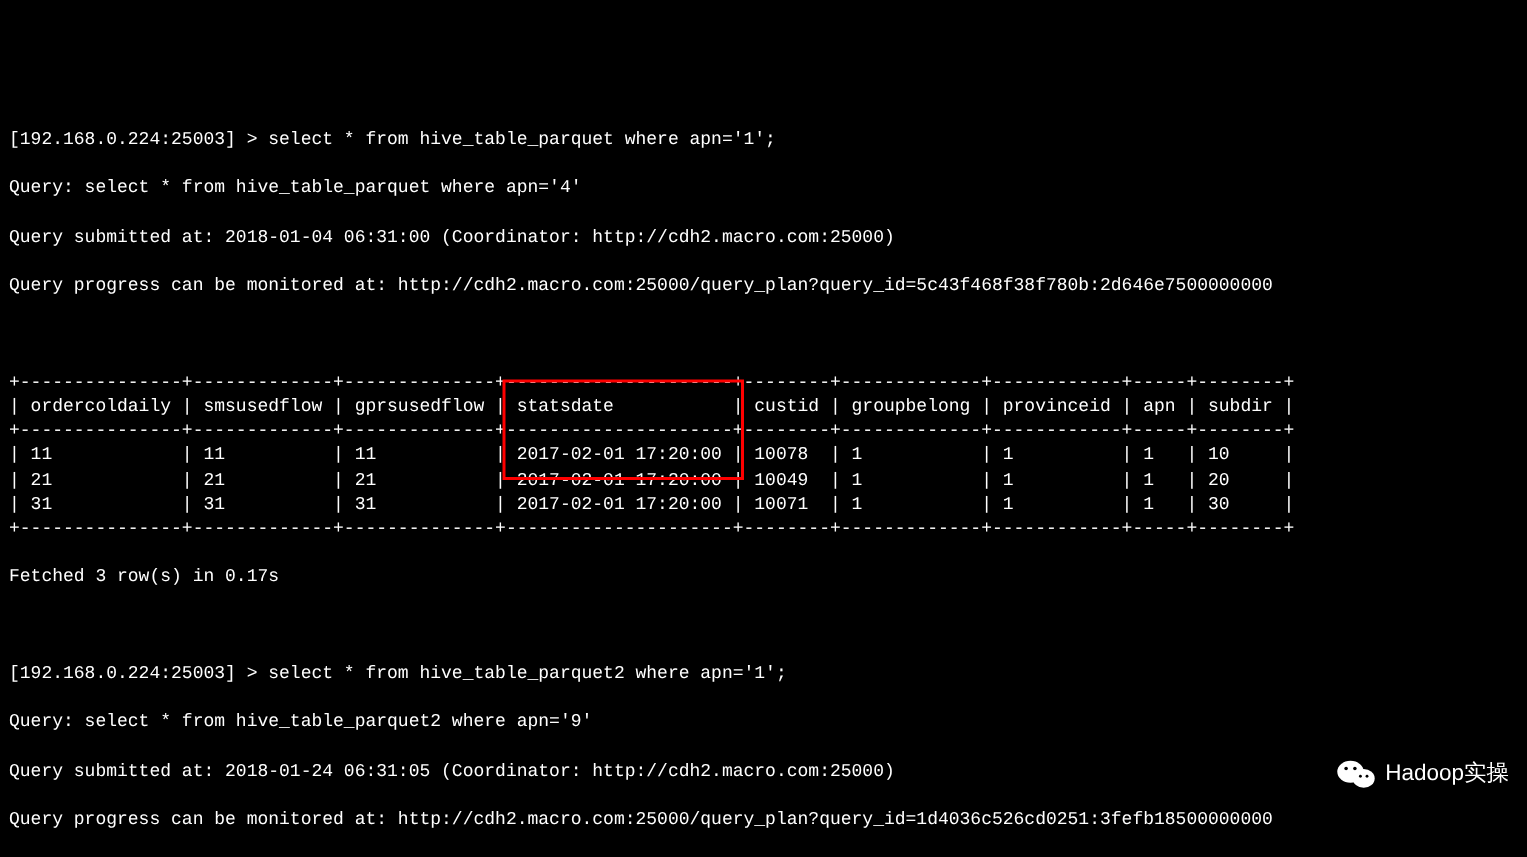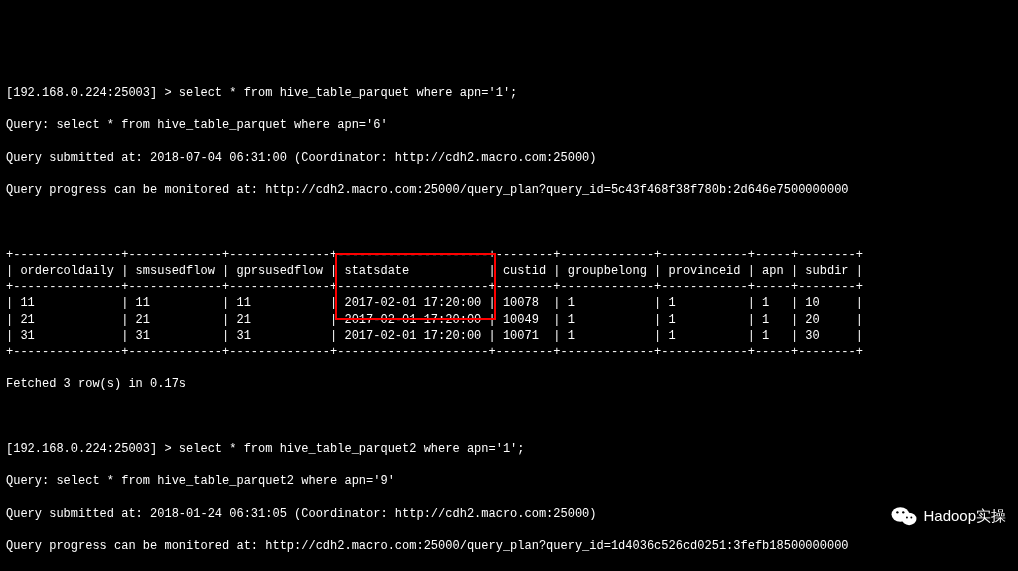--- a/index.html
+++ b/index.html
@@ -42,22 +42,22 @@
   }
   .badge svg { display:block; }
 </style>
 </head>
 <body>
 
 
 
 
 <div class="line">[192.168.0.224:25003] &gt; select * from hive_table_parquet where apn='1';</div>
-<div class="line">Query: select * from hive_table_parquet where apn='6'</div>
-<div class="line">Query submitted at: 2018-07-04 06:31:00 (Coordinator: http://cdh2.macro.com:25000)</div>
+<div class="line">Query: select * from hive_table_parquet where apn='4'</div>
+<div class="line">Query submitted at: 2018-01-04 06:31:00 (Coordinator: http://cdh2.macro.com:25000)</div>
 <div class="line">Query progress can be monitored at: http://cdh2.macro.com:25000/query_plan?query_id=5c43f468f38f780b:2d646e7500000000</div>
 <div class="table-wrap">
   
 <span class="rowline">+---------------+-------------+--------------+---------------------+--------+-------------+------------+-----+--------+</span><span class="rowline">| ordercoldaily | smsusedflow | gprsusedflow | statsdate           | custid | groupbelong | provinceid | apn | subdir |</span><span class="rowline">+---------------+-------------+--------------+---------------------+--------+-------------+------------+-----+--------+</span><span class="rowline">| 11            | 11          | 11           | 2017-02-01 17:20:00 | 10078  | 1           | 1          | 1   | 10     |</span><span class="rowline">| 21            | 21          | 21           | 2017-02-01 17:20:00 | 10049  | 1           | 1          | 1   | 20     |</span><span class="rowline">| 31            | 31          | 31           | 2017-02-01 17:20:00 | 10071  | 1           | 1          | 1   | 30     |</span><span class="rowline">+---------------+-------------+--------------+---------------------+--------+-------------+------------+-----+--------+</span><div class="redbox" style="left: 329.257px; width: 160.428px; top: 38.88px; height: 66.8px;"></div></div>
 <div class="line">Fetched 3 row(s) in 0.17s</div>
 
 
 <div class="line">[192.168.0.224:25003] &gt; select * from hive_table_parquet2 where apn='1';</div>
 <div class="line">Query: select * from hive_table_parquet2 where apn='9'</div>
 <div class="line">Query submitted at: 2018-01-24 06:31:05 (Coordinator: http://cdh2.macro.com:25000)</div>

